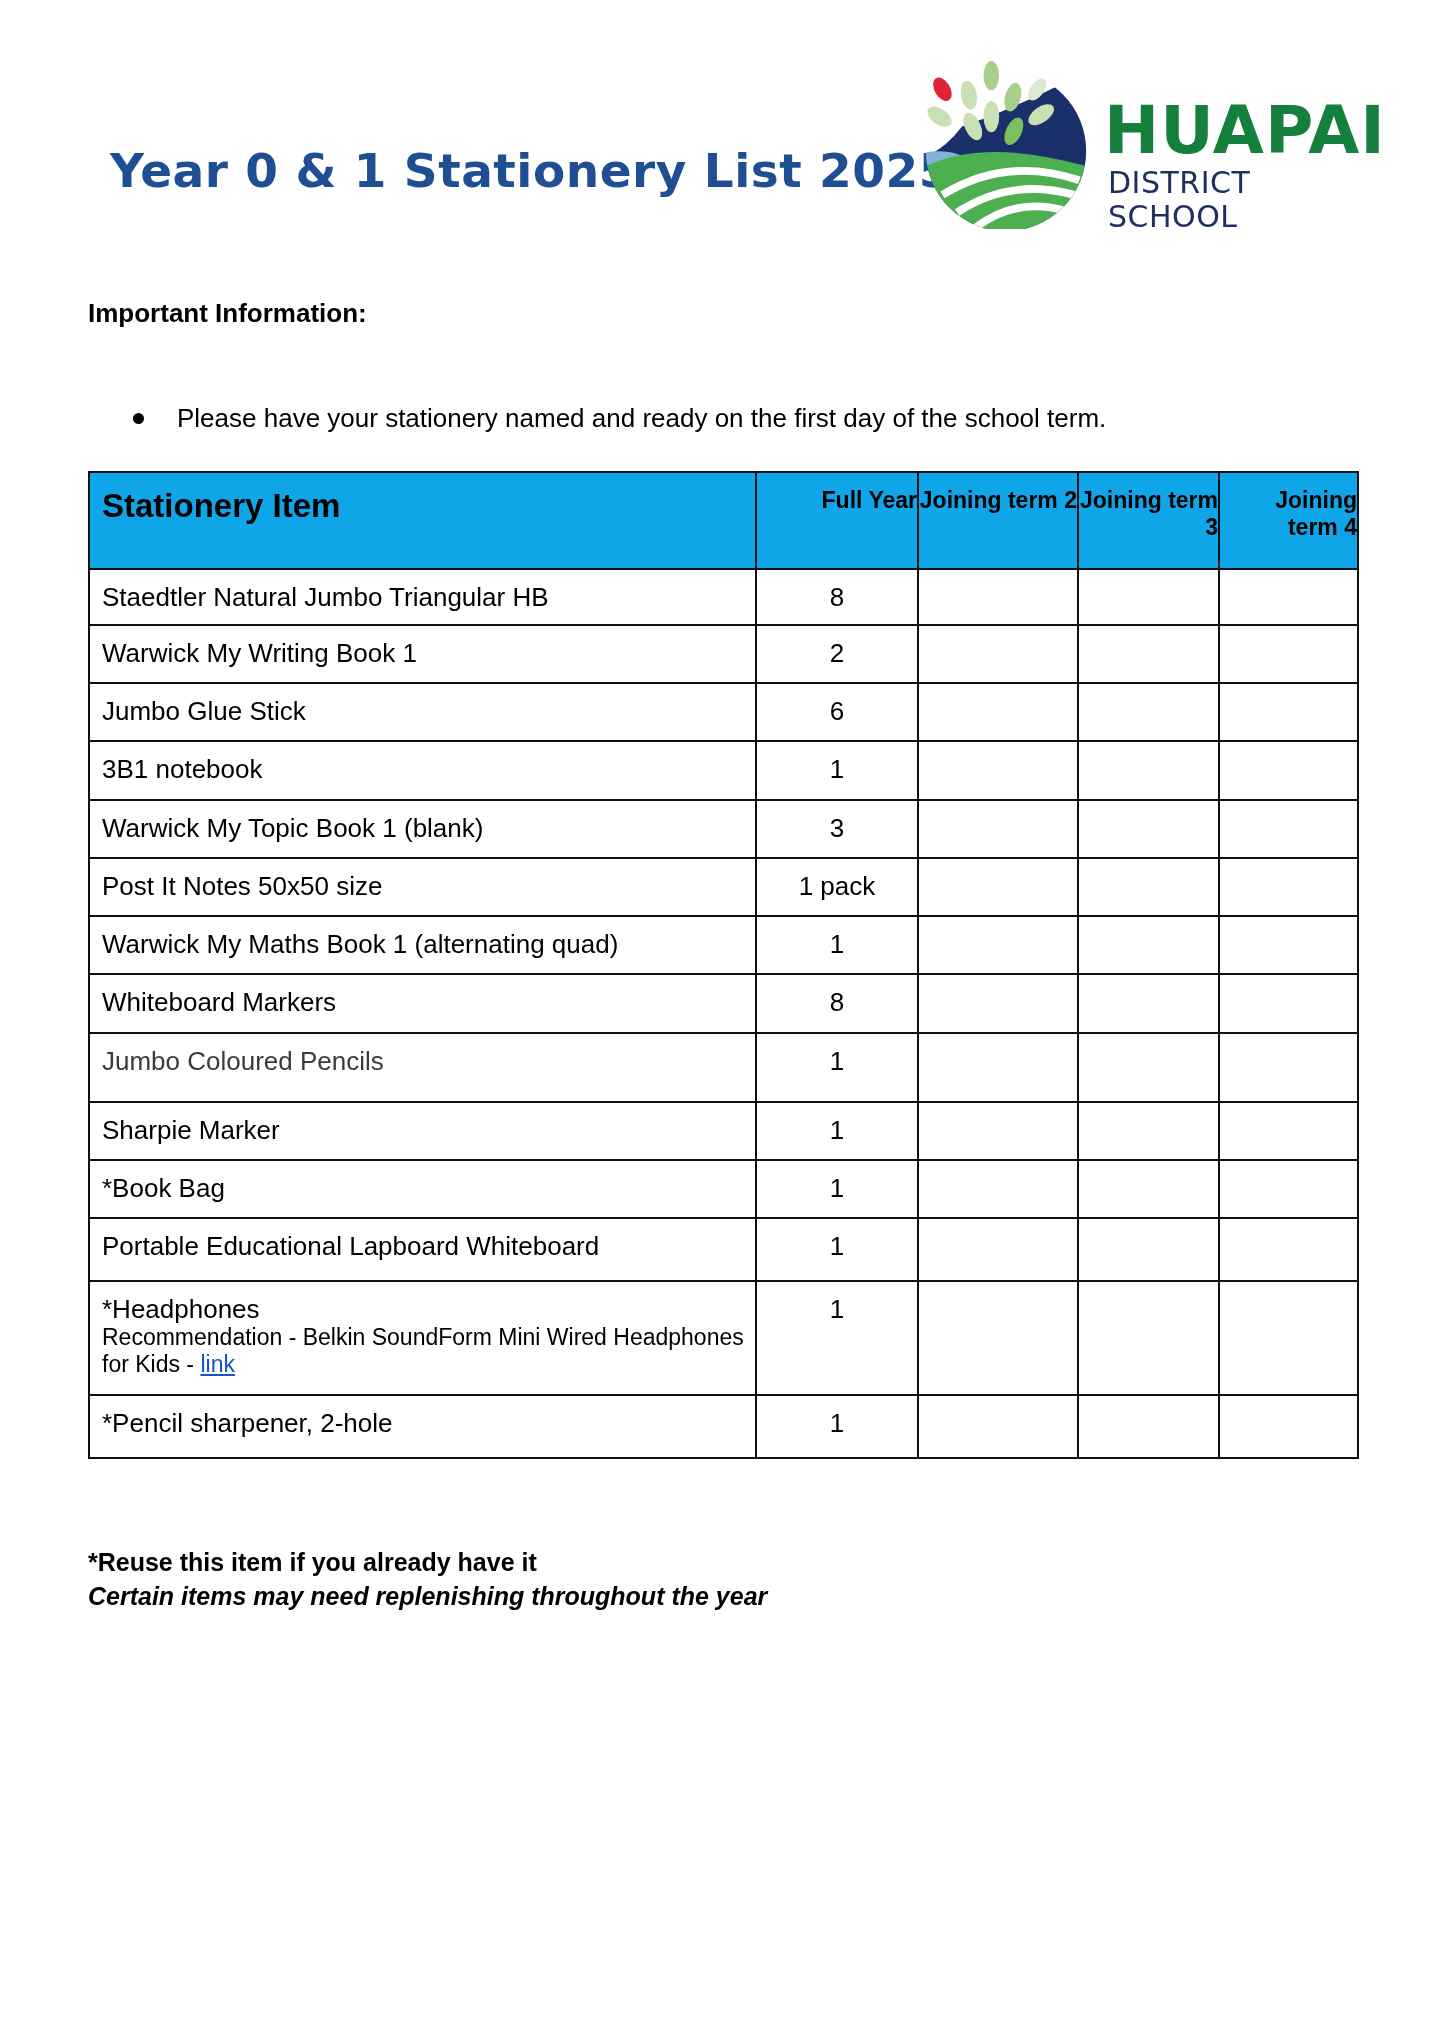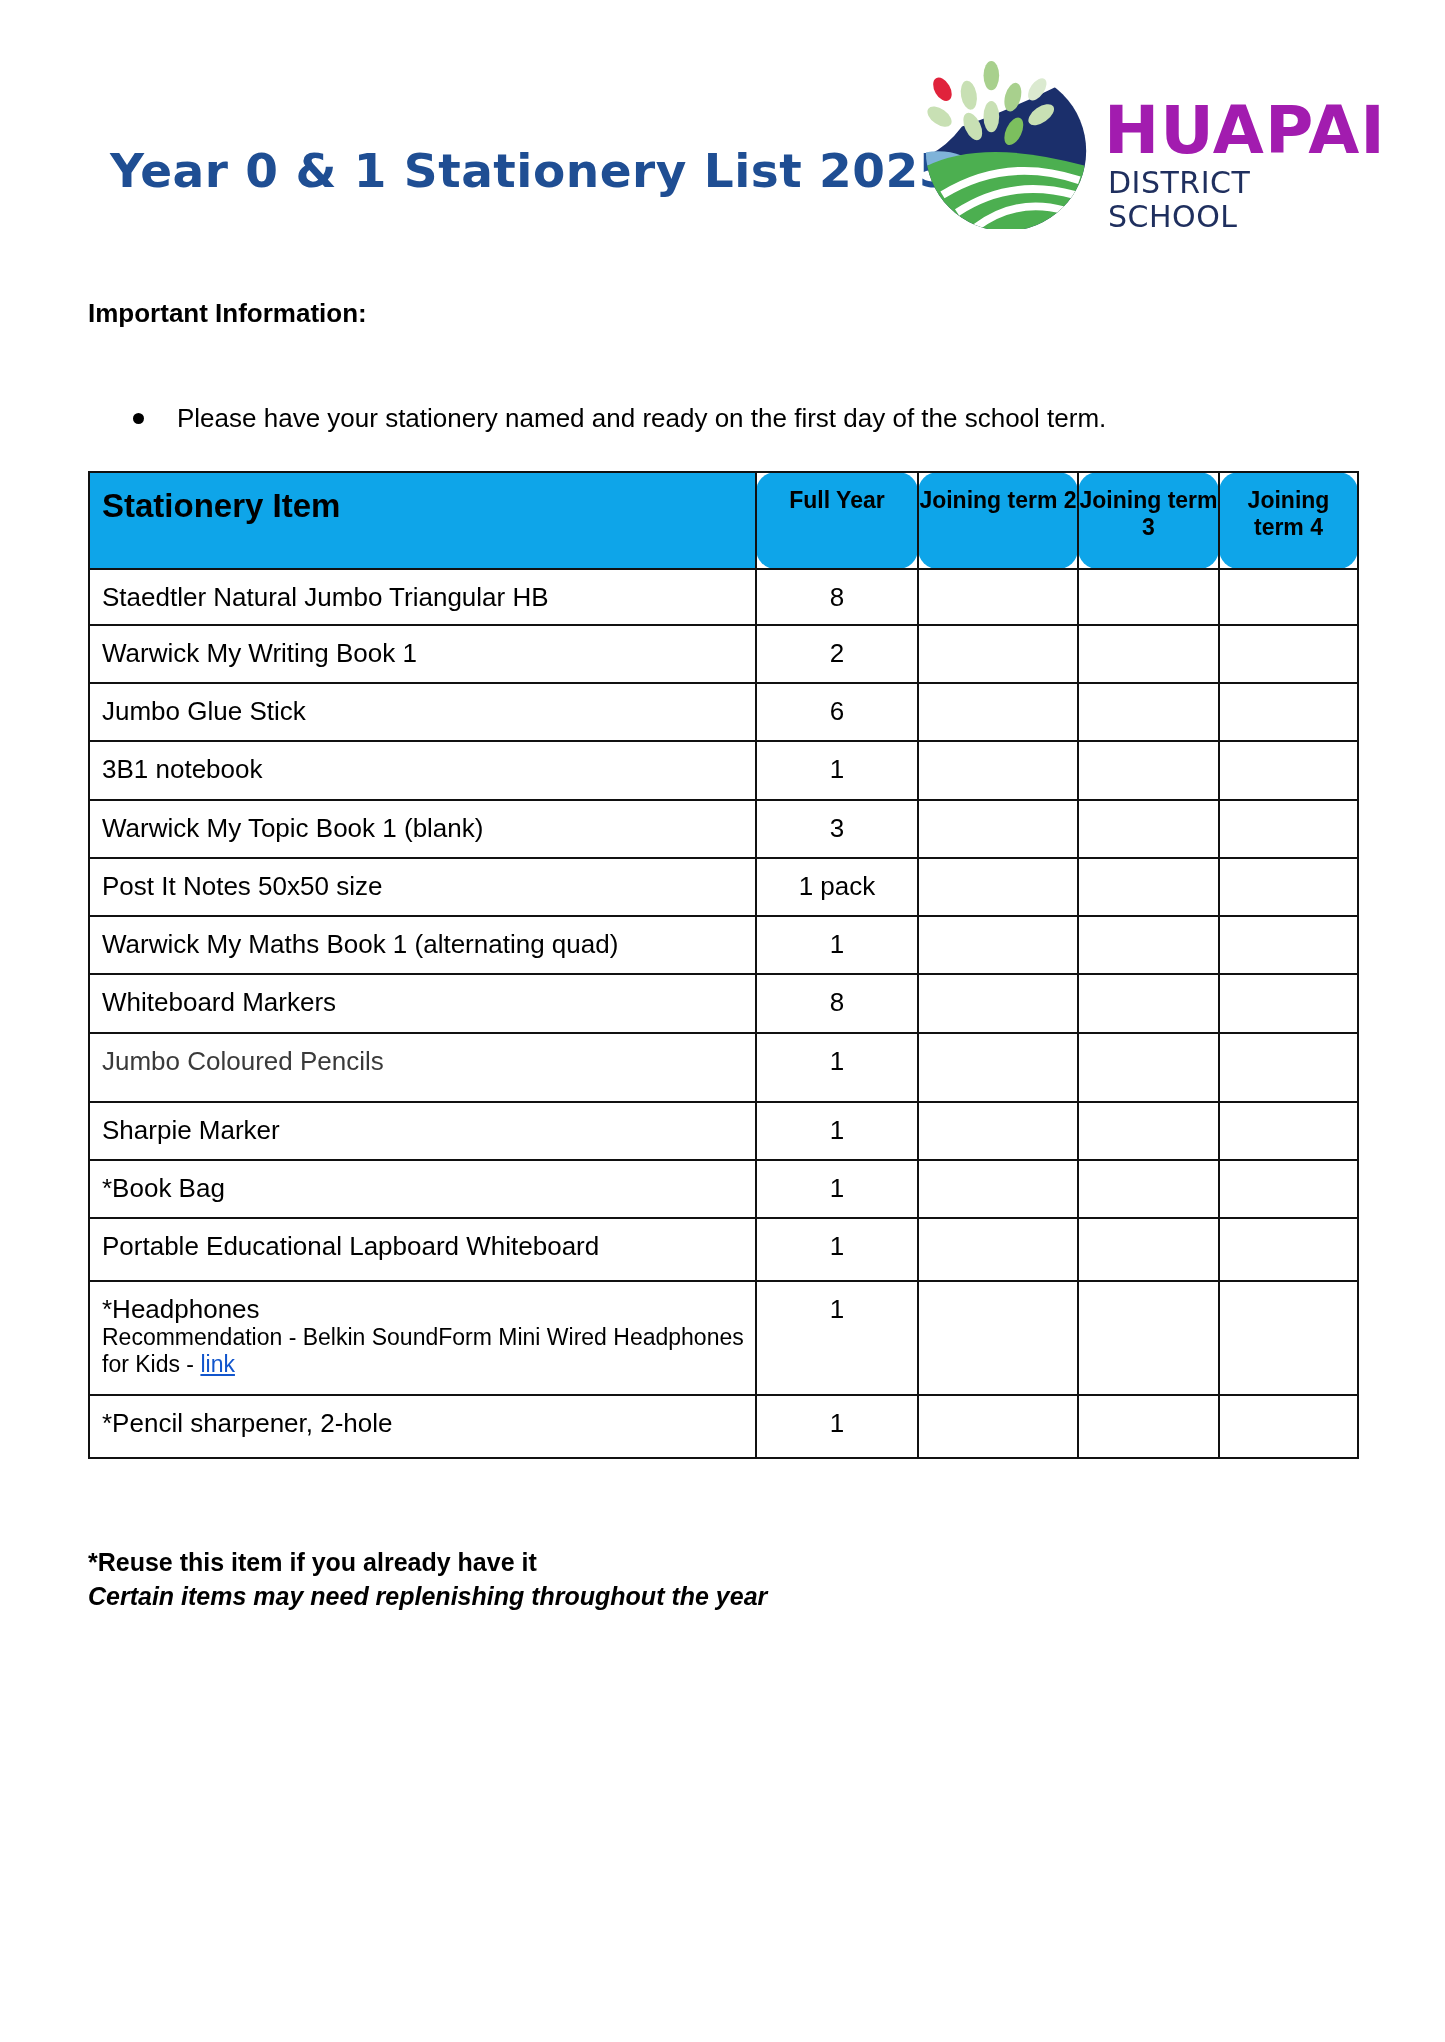--- a/index.html
+++ b/index.html
@@ -6,36 +6,36 @@
   body { width: 1445px; height: 2042px; position: relative; overflow: hidden;
          font-family: "Liberation Sans", "DejaVu Sans", sans-serif; color: #000; }
 
   .title { position: absolute; left: 110px; top: 143px; margin: 0;
            font-family: "DejaVu Sans", sans-serif; font-weight: bold;
            font-size: 47px; letter-spacing: 0.5px; color: #1f4e93; white-space: nowrap; }
 
   .logo { position: absolute; left: 918px; top: 58px; width: 470px; height: 180px; }
   .logo-emblem { position: absolute; left: 0; top: 0; width: 176px; height: 176px; }
   .logo-name { position: absolute; left: 186px; top: 40px; font-family: "DejaVu Sans", sans-serif;
-               font-weight: bold; font-size: 66px; line-height: 66px; color: #a21caf; letter-spacing: 1px; }
+               font-weight: bold; font-size: 66px; line-height: 66px; color: #15803d; letter-spacing: 1px; }
   .logo-sub { position: absolute; left: 190px; top: 108px; font-family: "DejaVu Sans", sans-serif;
               font-size: 30px; line-height: 34px; color: #1f2f5e; letter-spacing: 0.5px; }
 
   .info-heading { position: absolute; left: 88px; top: 298px; font-weight: bold; font-size: 26px; }
   .bullet-list { position: absolute; left: 88px; top: 402px; margin: 0; padding: 0; list-style: none; }
   .bullet-list li { position: relative; padding-left: 89px; font-size: 26px; line-height: 32px; }
   .bullet-dot { position: absolute; left: 45px; top: 11px; width: 11px; height: 11px;
                 border-radius: 50%; background: #000; }
 
   table.stationery { position: absolute; left: 88px; top: 471px; border-collapse: collapse;
                      table-layout: fixed; width: 1269px; }
   table.stationery th, table.stationery td { border: 2.5px solid #111; padding: 0; vertical-align: top; }
   table.stationery thead th { background: #0ea5e9; height: 81px; font-weight: bold; margin-left: 42px; }
   .th-item { text-align: left; font-size: 33px; padding: 14px 0 0 12px !important; vertical-align: top; }
-  .th-col { text-align: center; font-size: 23px; line-height: 27px; padding-top: 14px !important; border-radius: 20px; }
+  .th-col { text-align: right; font-size: 23px; line-height: 27px; padding-top: 14px !important; }
   td.item { font-size: 26px; padding: 12px 0 0 12px !important; line-height: 30px; }
   td.qty { text-align: center; font-size: 26px; padding-top: 12px !important; line-height: 30px; }
   td.item.gray { color: #3a3a3a; }
   .rec { font-size: 23px; line-height: 27px; display: block; }
   .rec a { color: #1155cc; text-decoration: underline; }
 
   .footer { position: absolute; left: 88px; top: 1545px; }
   .footer-note { font-weight: bold; font-size: 25px; line-height: 34px; }
   .footer-note2 { font-weight: bold; font-style: italic; font-size: 25px; line-height: 34px; }
 </style>

